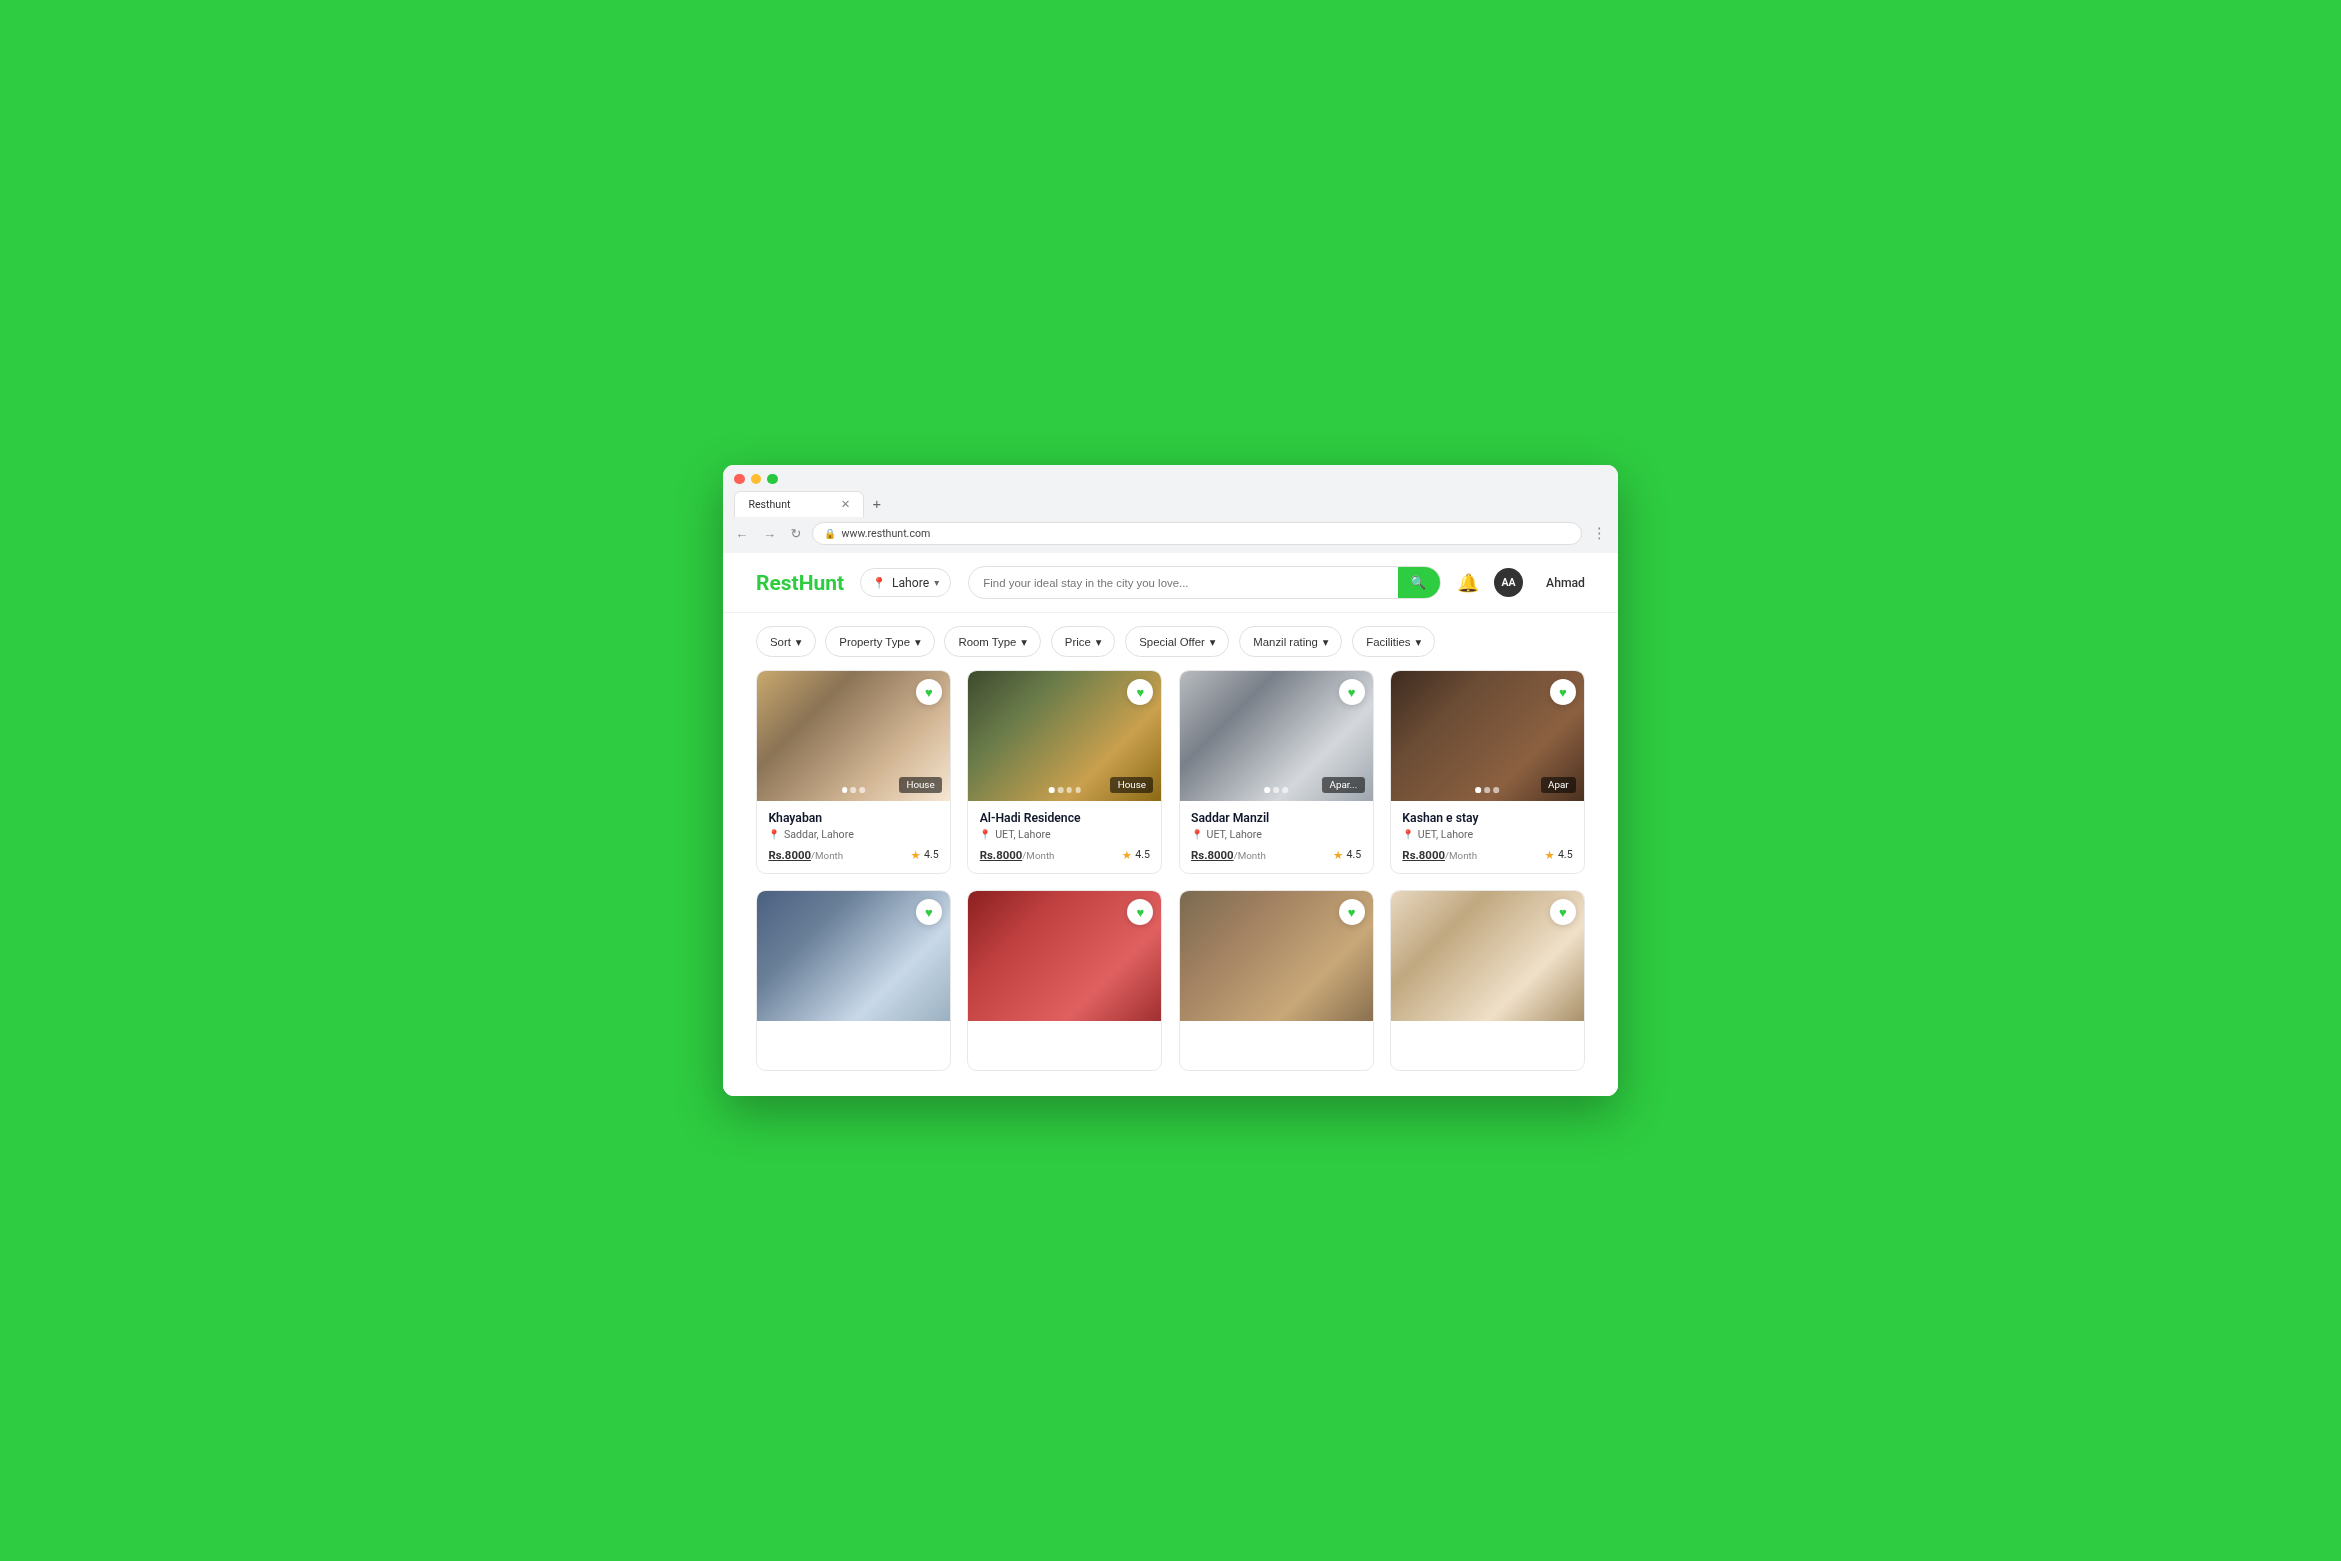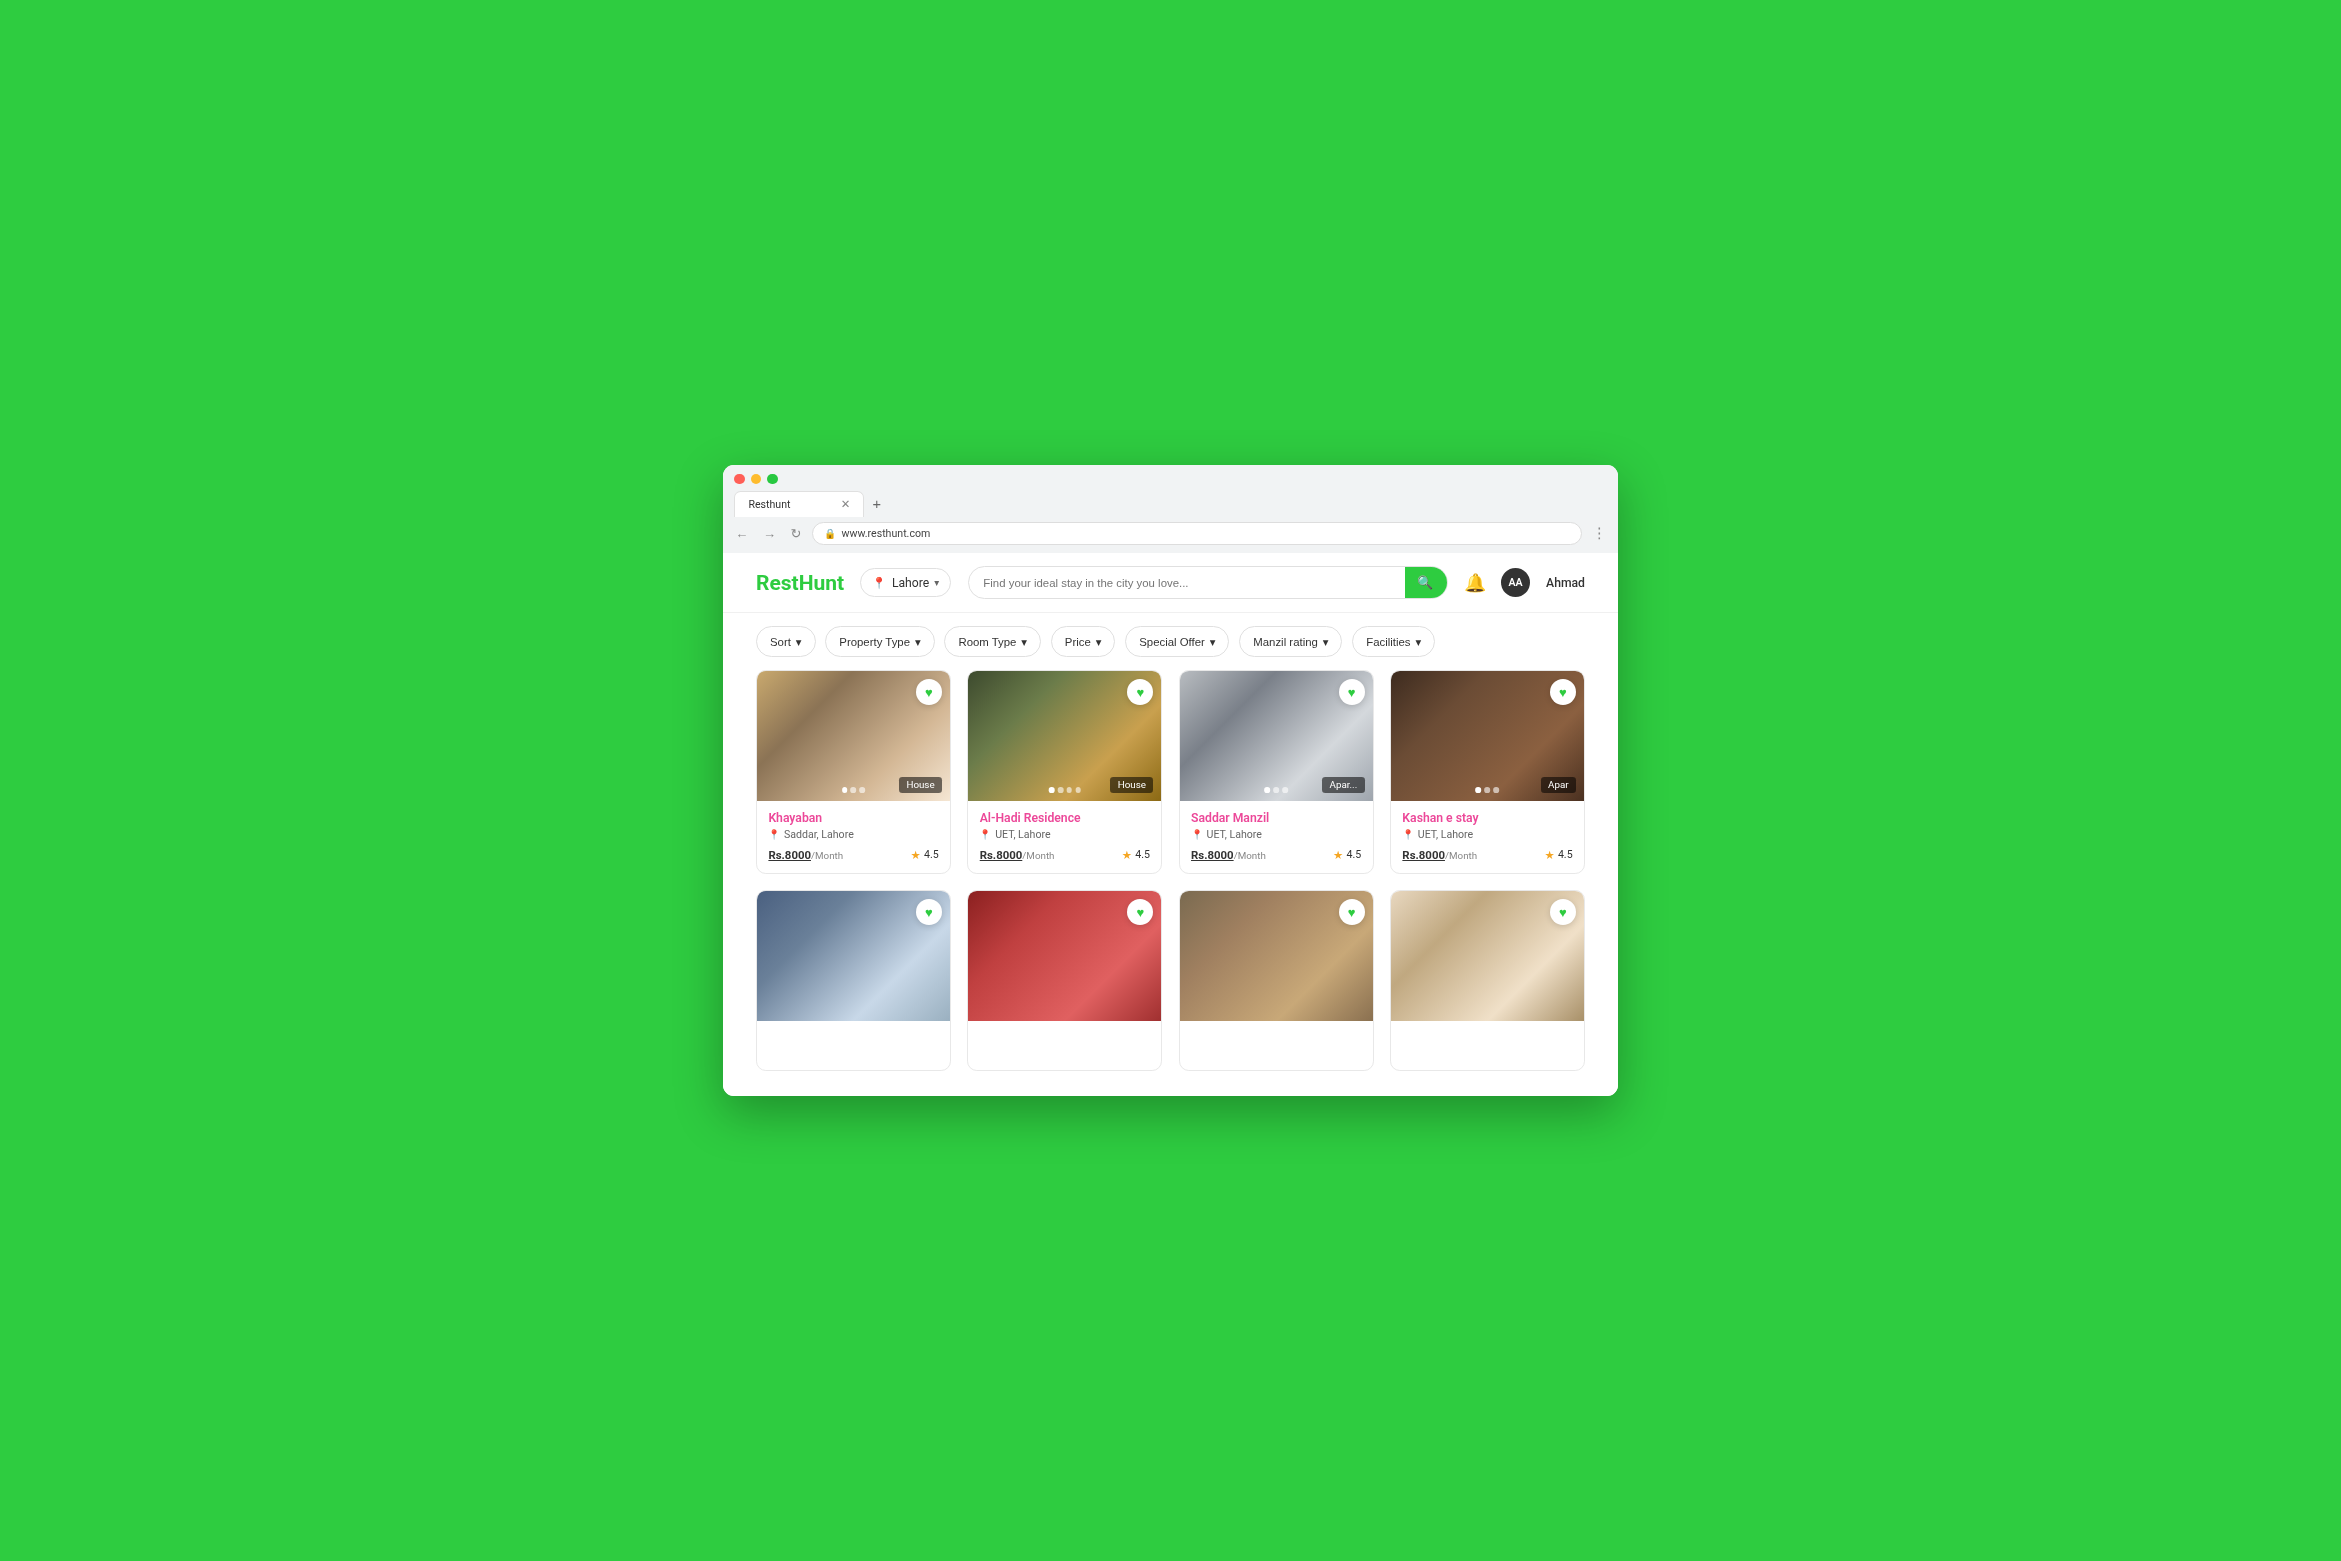--- a/index.html
+++ b/index.html
@@ -174,21 +174,21 @@
       background: none;
       border: none;
       cursor: pointer;
       font-size: 18px;
       color: #333;
       position: relative;
     }
     .user-menu {
       display: flex;
       align-items: center;
-      gap: 16px;
+      gap: 23px;
       cursor: pointer;
     }
     .avatar {
       width: 29px;
       height: 29px;
       background: #333;
       border-radius: 50%;
       display: flex;
       align-items: center;
       justify-content: center;
@@ -280,21 +280,21 @@
       border-radius: 50%;
       background: rgba(255,255,255,0.6);
     }
     .card-dot.active { background: #fff; }
     .card-body {
       padding: 9.8px 11.4px 11.4px;
     }
     .card-title {
       font-size: 12.2px;
       font-weight: 600;
-      color: #ec4899;
+      color: #0f172a;
       margin-bottom: 3.3px;
     }
     .card-location {
       display: flex;
       align-items: center;
       gap: 3.3px;
       font-size: 10.6px;
       color: #666;
       margin-bottom: 6.5px;
     }

